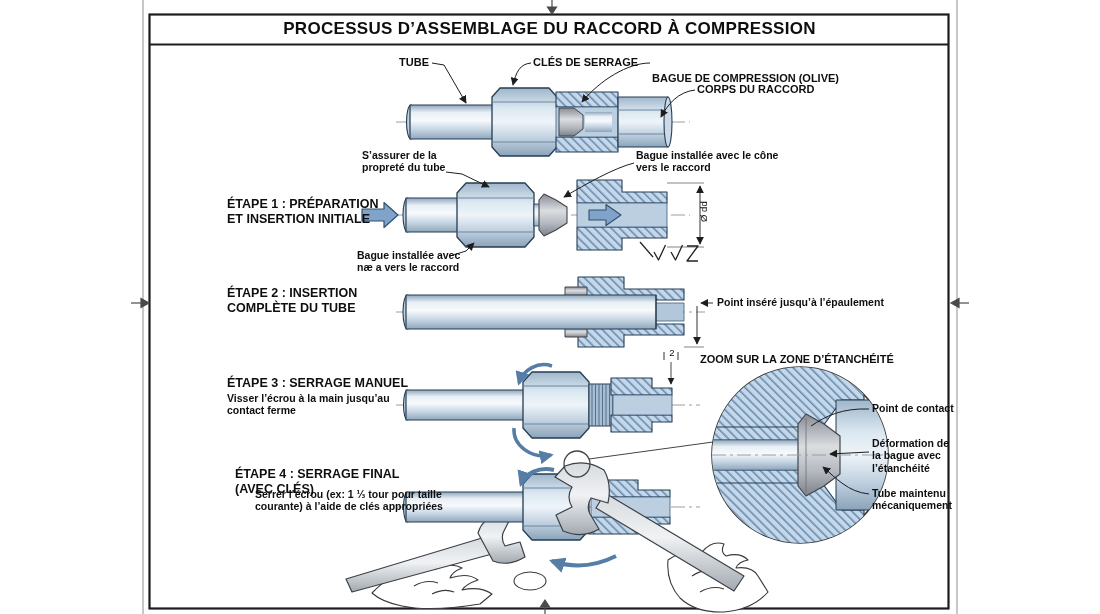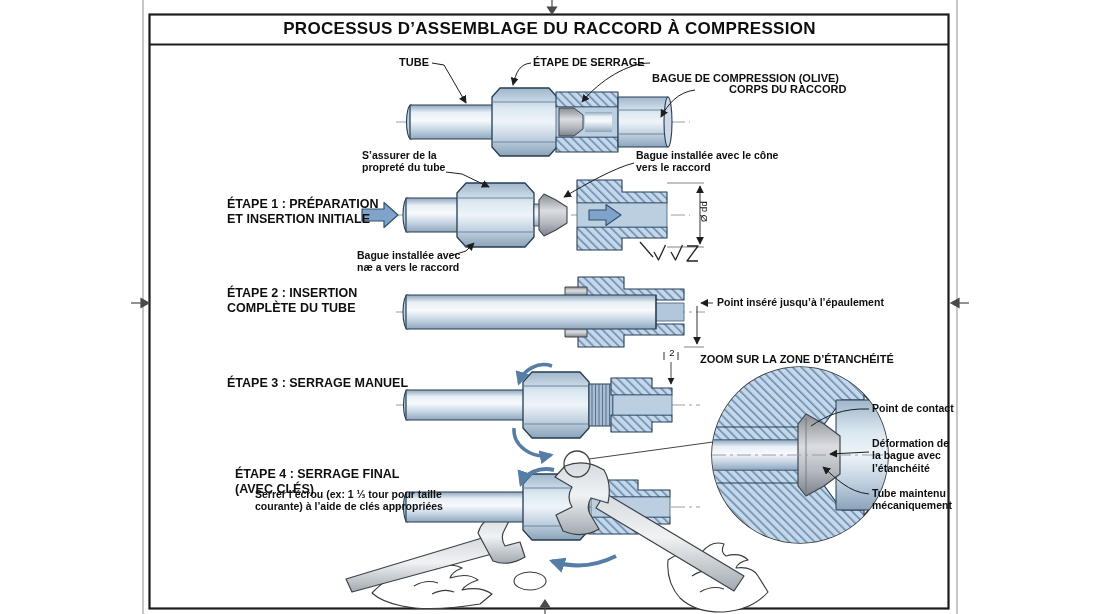--- a/index.html
+++ b/index.html
@@ -232,38 +232,40 @@
       <path d="M869,409 C842,408 826,416 811,426"></path>
       <path d="M869,452 L830,454" marker-end="url(#ar)"></path>
       <path d="M869,494 C848,492 836,478 823,467" marker-end="url(#ar)"></path>
     </g>
   </g>
 </svg>
 
 <div class="lbl b ttl" style="left:150px;top:19px;width:799px;">PROCESSUS D’ASSEMBLAGE DU RACCORD À COMPRESSION</div>
 
 <div class="lbl b s11" style="left:385px;top:56px;width:44px;text-align:right;">TUBE</div>
-<div class="lbl b s11" style="left:533px;top:56px;">ÉTAPE DE SERRAGE</div>
+<div class="lbl b s11" style="left:533px;top:56px;">CLÉS DE SERRAGE</div>
 <div class="lbl b s11" style="left:652px;top:72px;">BAGUE DE COMPRESSION (OLIVE)</div>
-<div class="lbl b s11" style="left:697px;top:83px;margin-left:32px;">CORPS DU RACCORD</div>
+<div class="lbl b s11" style="left:697px;top:83px;">CORPS DU RACCORD</div>
 
 <div class="lbl b s12" style="left:227px;top:197px;">ÉTAPE 1 : PRÉPARATION
 ET INSERTION INITIALE</div>
 <div class="lbl b s10" style="left:362px;top:149px;">S’assurer de la
 propreté du tube</div>
 <div class="lbl b s10" style="left:636px;top:149px;">Bague installée avec le cône
 vers le raccord</div>
 <div class="lbl b s10" style="left:357px;top:249px;">Bague installée avec
 næ a vers le raccord</div>
 
 <div class="lbl b s12" style="left:227px;top:286px;">ÉTAPE 2 : INSERTION
 COMPLÈTE DU TUBE</div>
 <div class="lbl b s10" style="left:717px;top:296px;">Point inséré jusqu’à l’épaulement</div>
 
 <div class="lbl b s12" style="left:227px;top:376px;">ÉTAPE 3 : SERRAGE MANUEL</div>
+<div class="lbl b s10" style="left:227px;top:392px;">Visser l’écrou à la main jusqu’au
+contact ferme</div>
 
 <div class="lbl b s12" style="left:235px;top:467px;">ÉTAPE 4 : SERRAGE FINAL
 (AVEC CLÉS)</div>
 <div class="lbl b s10" style="left:227px;top:488px;margin-left:28px;">Serrer l’écrou (ex: 1 ⅓ tour pour taille
 courante) à l’aide de clés appropriées</div>
 
 <div class="lbl b s11" style="left:700px;top:353px;">ZOOM SUR LA ZONE D’ÉTANCHÉITÉ</div>
 <div class="lbl b s10" style="left:872px;top:402px;">Point de contact</div>
 <div class="lbl b s10" style="left:872px;top:437px;">Déformation de
 la bague avec

